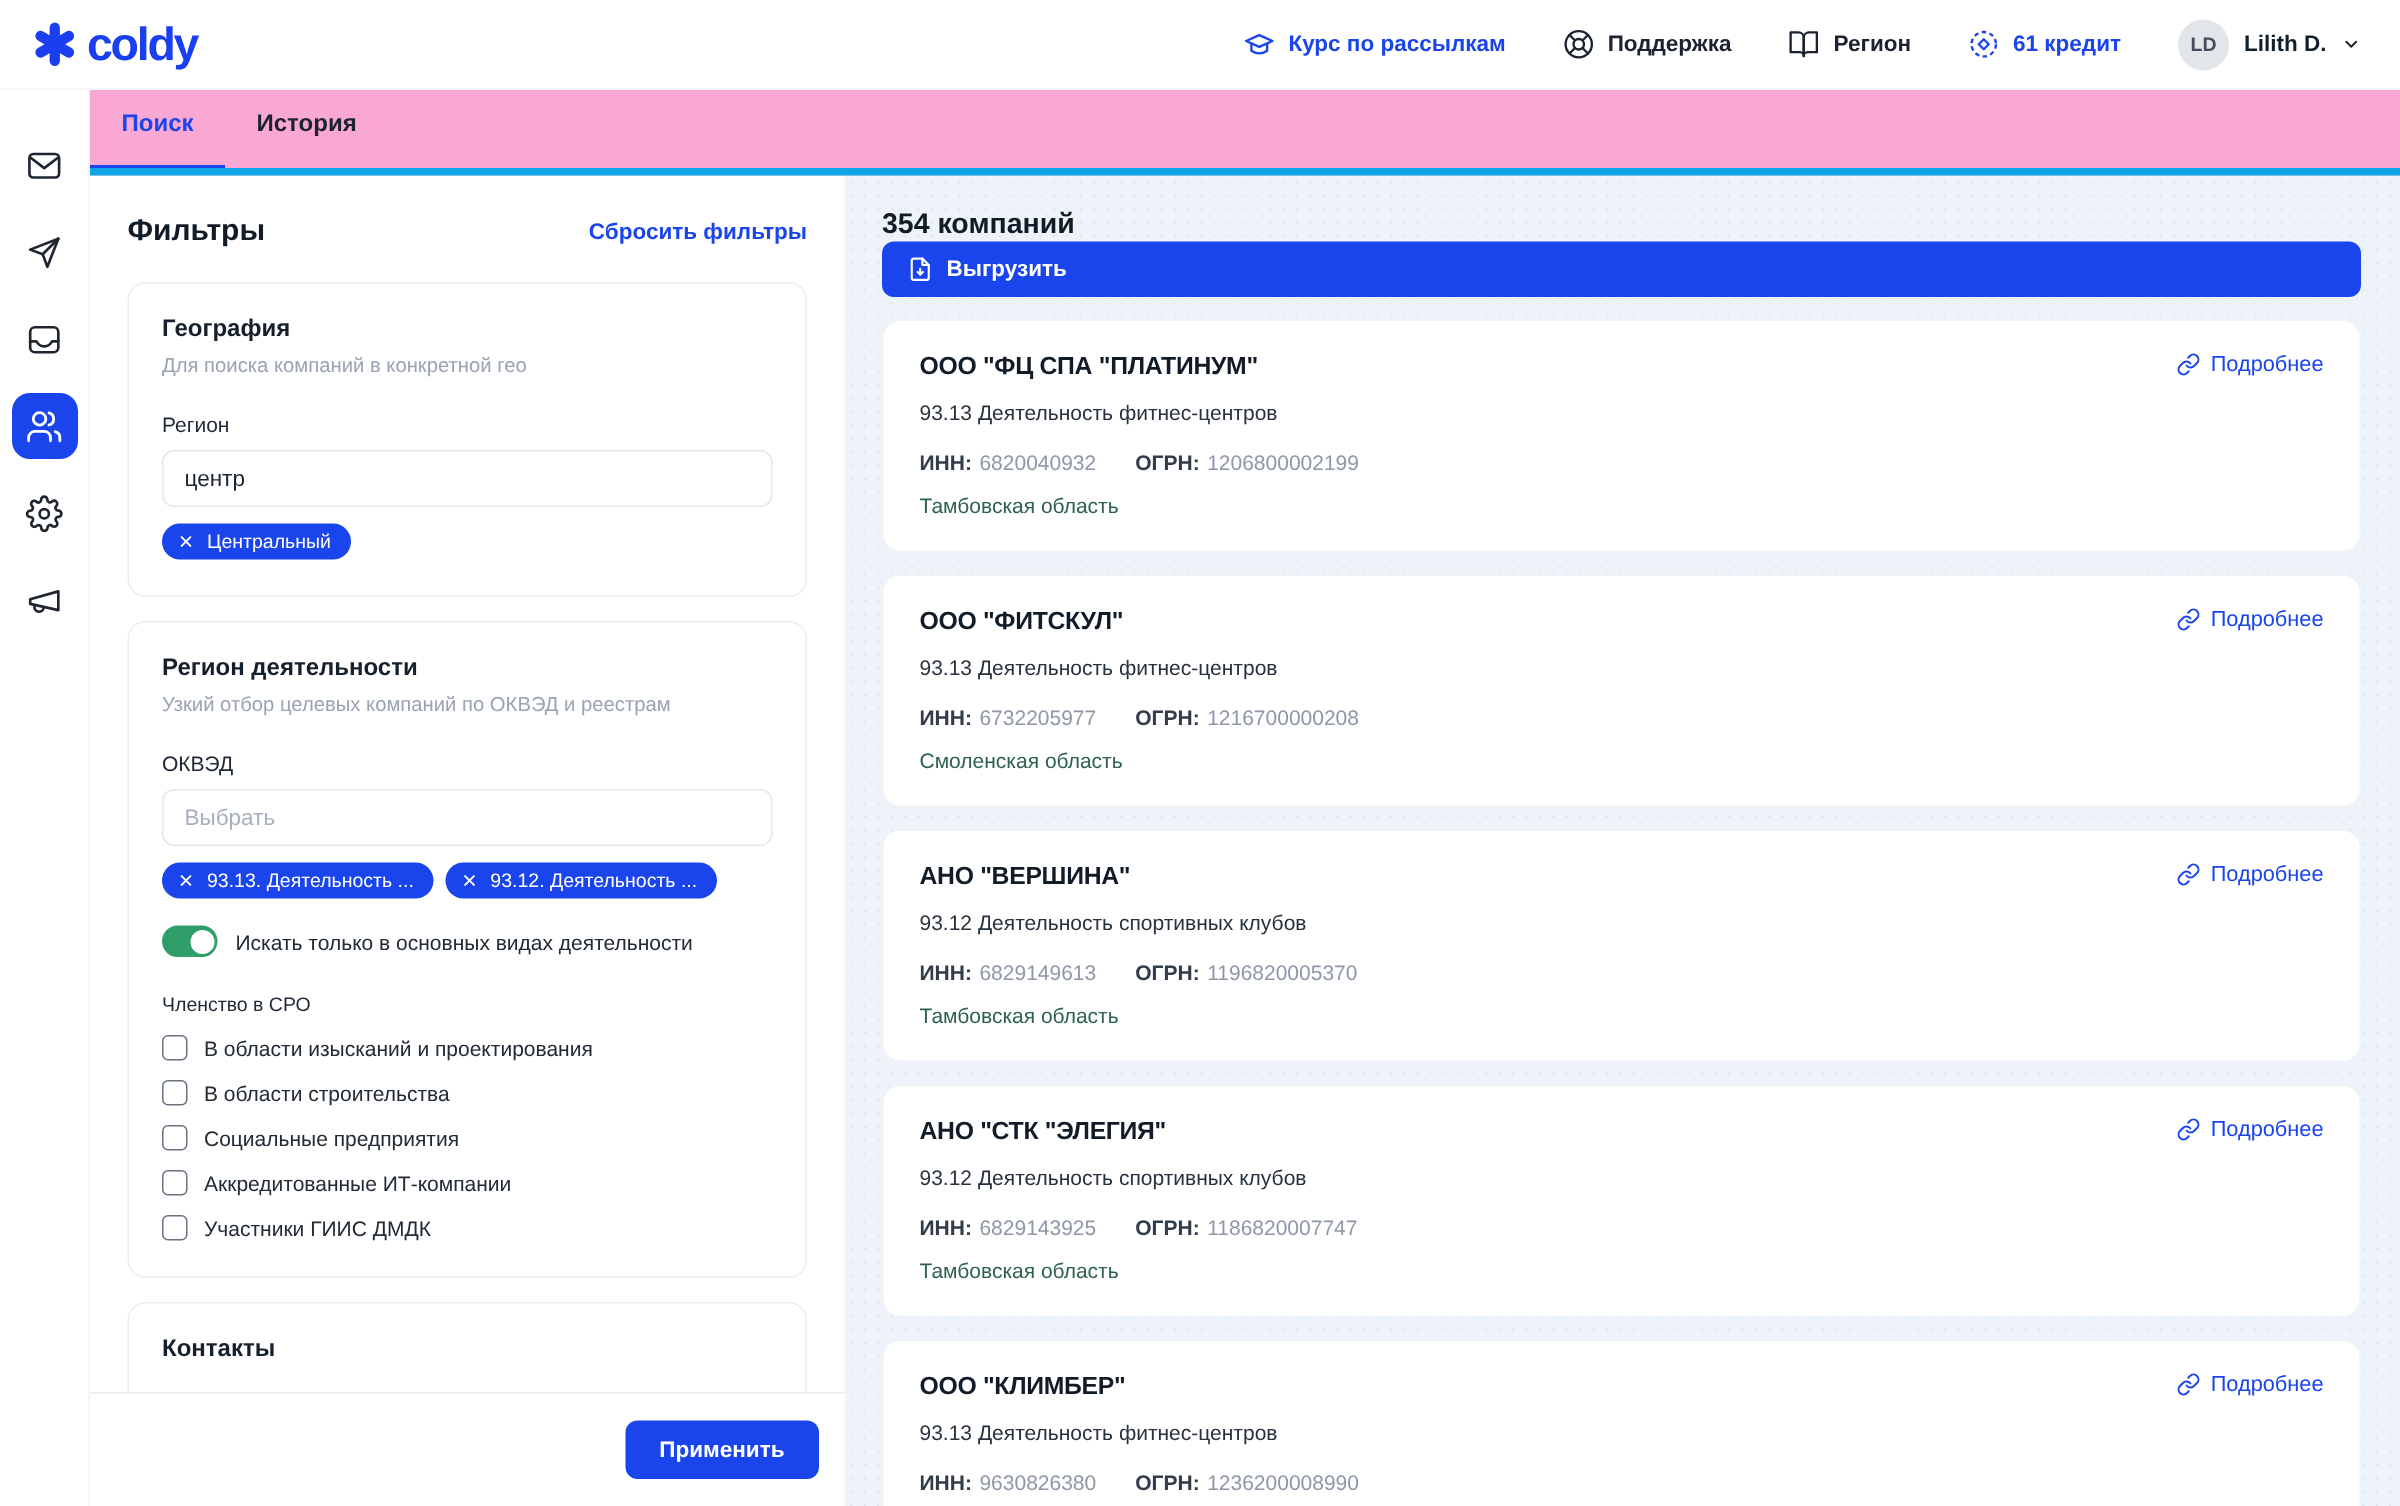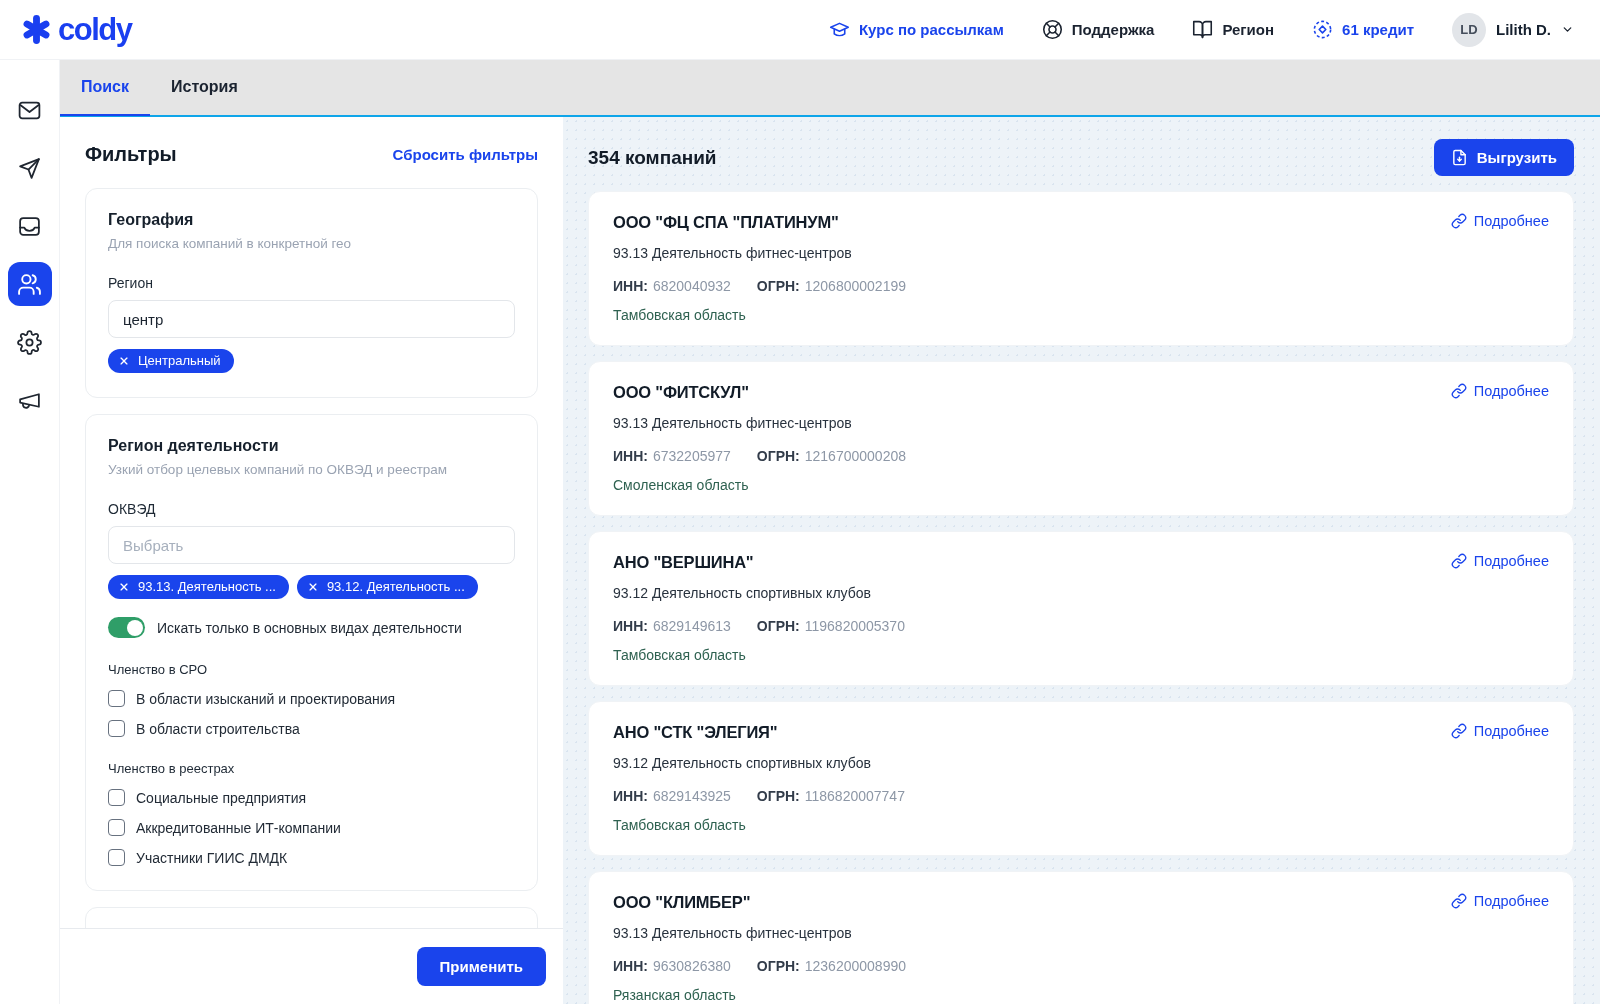--- a/index.html
+++ b/index.html
@@ -21,22 +21,22 @@
 
   
   .sidebar { position:absolute; top:60px; left:0; bottom:0; width:60px; background:#fff;
     border-right:1px solid #f0f2f5; display:flex; flex-direction:column; align-items:center;
     padding-top:28px; gap:14px; z-index:30; }
   .side-item { width:44px; height:44px; display:flex; align-items:center; justify-content:center;
     border-radius:12px; cursor:pointer; }
   .side-item.active { background:#1a44ec; }
 
   
-  .tabbar { position:absolute; top:60px; left:60px; right:0; height:57px; background:#e5e5e5;
-    border-bottom:2px solid #0ea5e9; display:flex; align-items:flex-start; padding-left:0; z-index:20; }
+  .tabbar { position:absolute; top:60px; left:60px; right:0; height:57px; background:#f9a8d4;
+    border-bottom:5px solid #0ea5e9; display:flex; align-items:flex-end; padding-left:0; z-index:20; }
   .tab { padding:0 21px; font-size:16px; font-weight:bold; color:#1b2330; height:56px;
     display:flex; align-items:center; cursor:pointer; border-bottom:2.5px solid transparent; }
   .tab.active { color:#1a44ec; border-bottom-color:#1a44ec; }
 
   
   .filter-col { position:absolute; top:117px; left:60px; width:503px; bottom:0; background:#fff; z-index:5; }
   .filter-head { display:flex; align-items:center; justify-content:space-between; padding:26px 25px 14px; }
   .filter-title { font-size:20px; font-weight:bold; color:#121c28; }
   .reset-link { font-size:15px; font-weight:bold; color:#1a44ec; cursor:pointer; }
   .fcard { margin:8px 25px 16px; border:1px solid #ebeef1; border-radius:12px; padding:22px 22px 24px; background:#fff; }
@@ -63,21 +63,21 @@
   .filter-footer { position:absolute; left:0; right:0; bottom:0; height:76px; background:#fff;
     border-top:1px solid #e7eaee; display:flex; align-items:center; justify-content:flex-end;
     padding-right:17px; z-index:10; }
   .btn-primary { background:#1a44ec; color:#fff; border:none; border-radius:8px; font-size:15px;
     font-weight:bold; padding:11px 23px; cursor:pointer; font-family:"Liberation Sans",sans-serif; }
 
   
   .results { position:absolute; top:117px; left:563px; right:0; bottom:0; background:#edf3f8;
     background-image:radial-gradient(#d9e4ef 1px, transparent 1px); background-size:9px 9px;
     padding:22px 26px 0 25px; overflow:hidden; }
-  .results-head { display:flex; align-items:center; justify-content:space-between; }
+  .results-head { display:flex; justify-content:space-between;flex-direction:column; }
   .results-count { font-size:19px; font-weight:bold; color:#121c28; }
   .btn-export { display:flex; align-items:center; gap:9px; background:#1a44ec; color:#fff; border:none;
     border-radius:8px; font-size:15px; font-weight:bold; padding:10px 17px; cursor:pointer;
     font-family:"Liberation Sans",sans-serif; }
   .company-card { background:#fff; border-radius:12px; padding:21px 24px 22px; margin-top:15px;
     border:1px solid #f0f3f6; }
   .cc-top { display:flex; align-items:flex-start; justify-content:space-between; }
   .cc-name { font-size:16.5px; font-weight:bold; color:#121c28; letter-spacing:-0.2px; }
   .cc-details { display:flex; align-items:center; gap:7px; font-size:14.5px; color:#1a44ec; cursor:pointer; flex:none; }
   .cc-activity { font-size:14px; color:#28323e; margin-top:13px; }
@@ -270,21 +270,20 @@
     </div>
     <div class="group-label">Членство в СРО</div>
     <div class="check-row">
       <span class="checkbox"></span>
       <span class="check-label">В области изысканий и проектирования</span>
     </div>
     <div class="check-row">
       <span class="checkbox"></span>
       <span class="check-label">В области строительства</span>
     </div>
-    <div class="group-label">Членство в реестрах</div>
     <div class="check-row">
       <span class="checkbox"></span>
       <span class="check-label">Социальные предприятия</span>
     </div>
     <div class="check-row">
       <span class="checkbox"></span>
       <span class="check-label">Аккредитованные ИТ-компании</span>
     </div>
     <div class="check-row">
       <span class="checkbox"></span>

